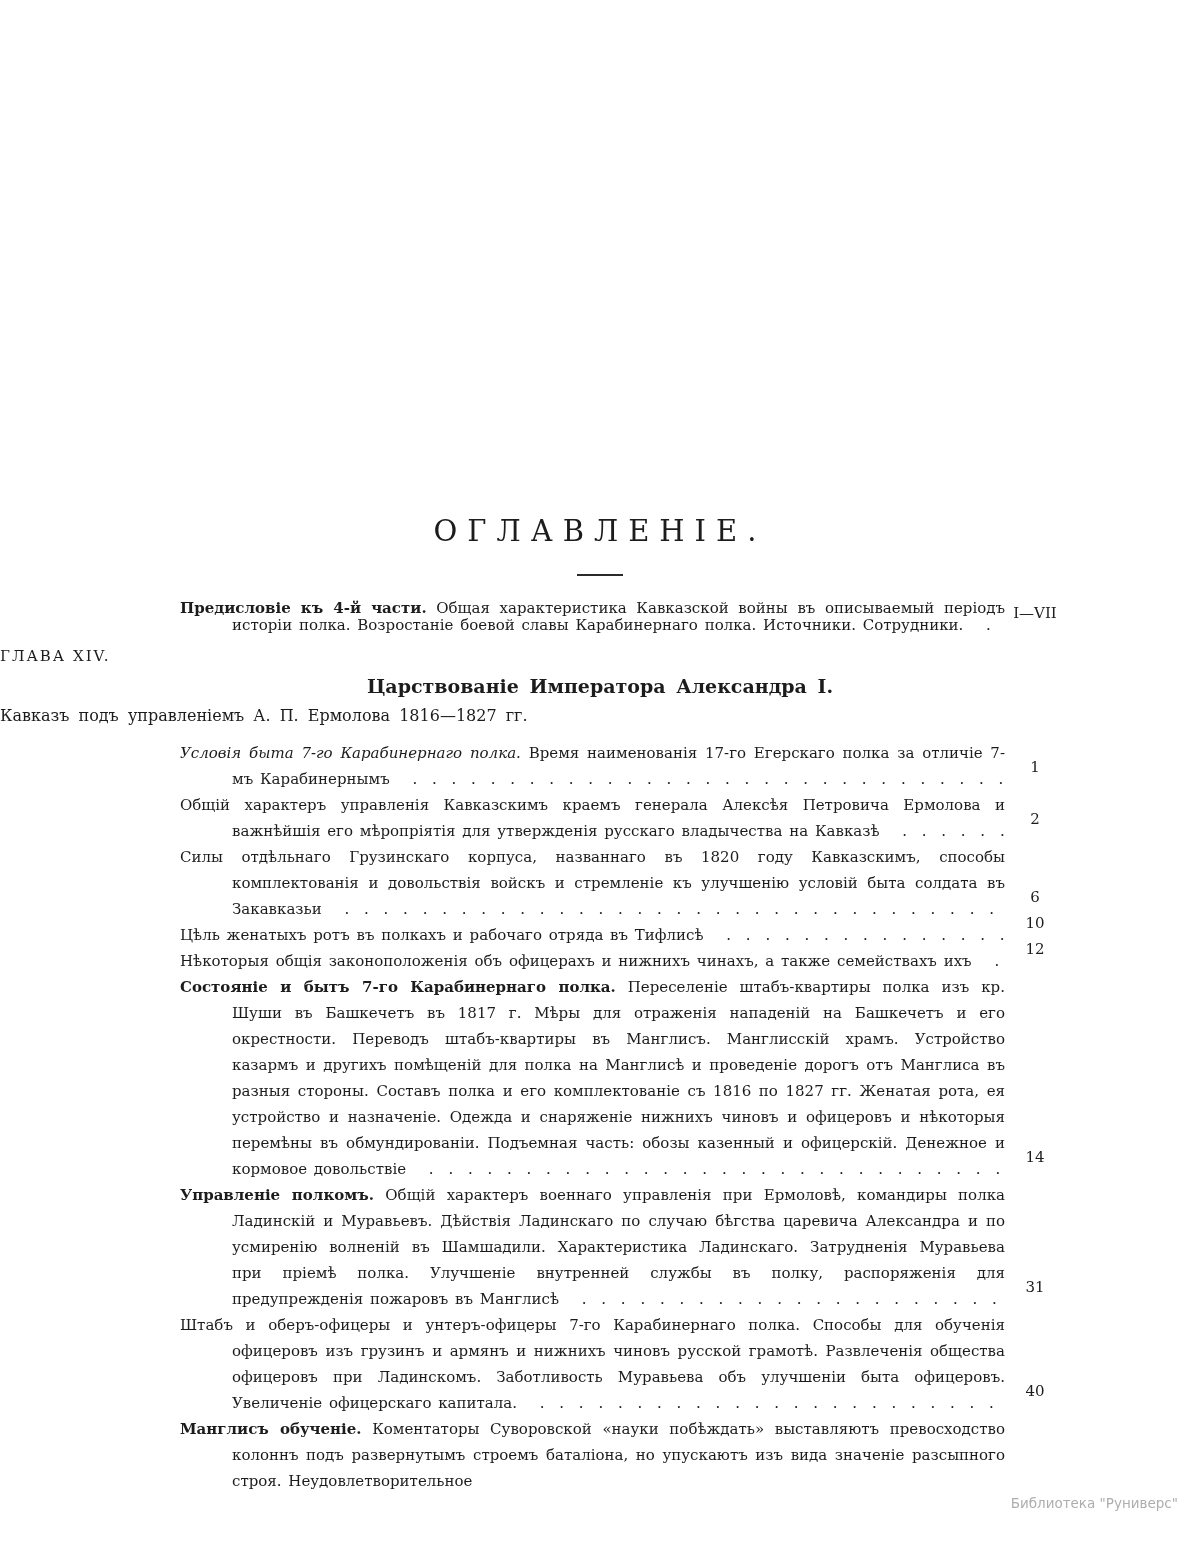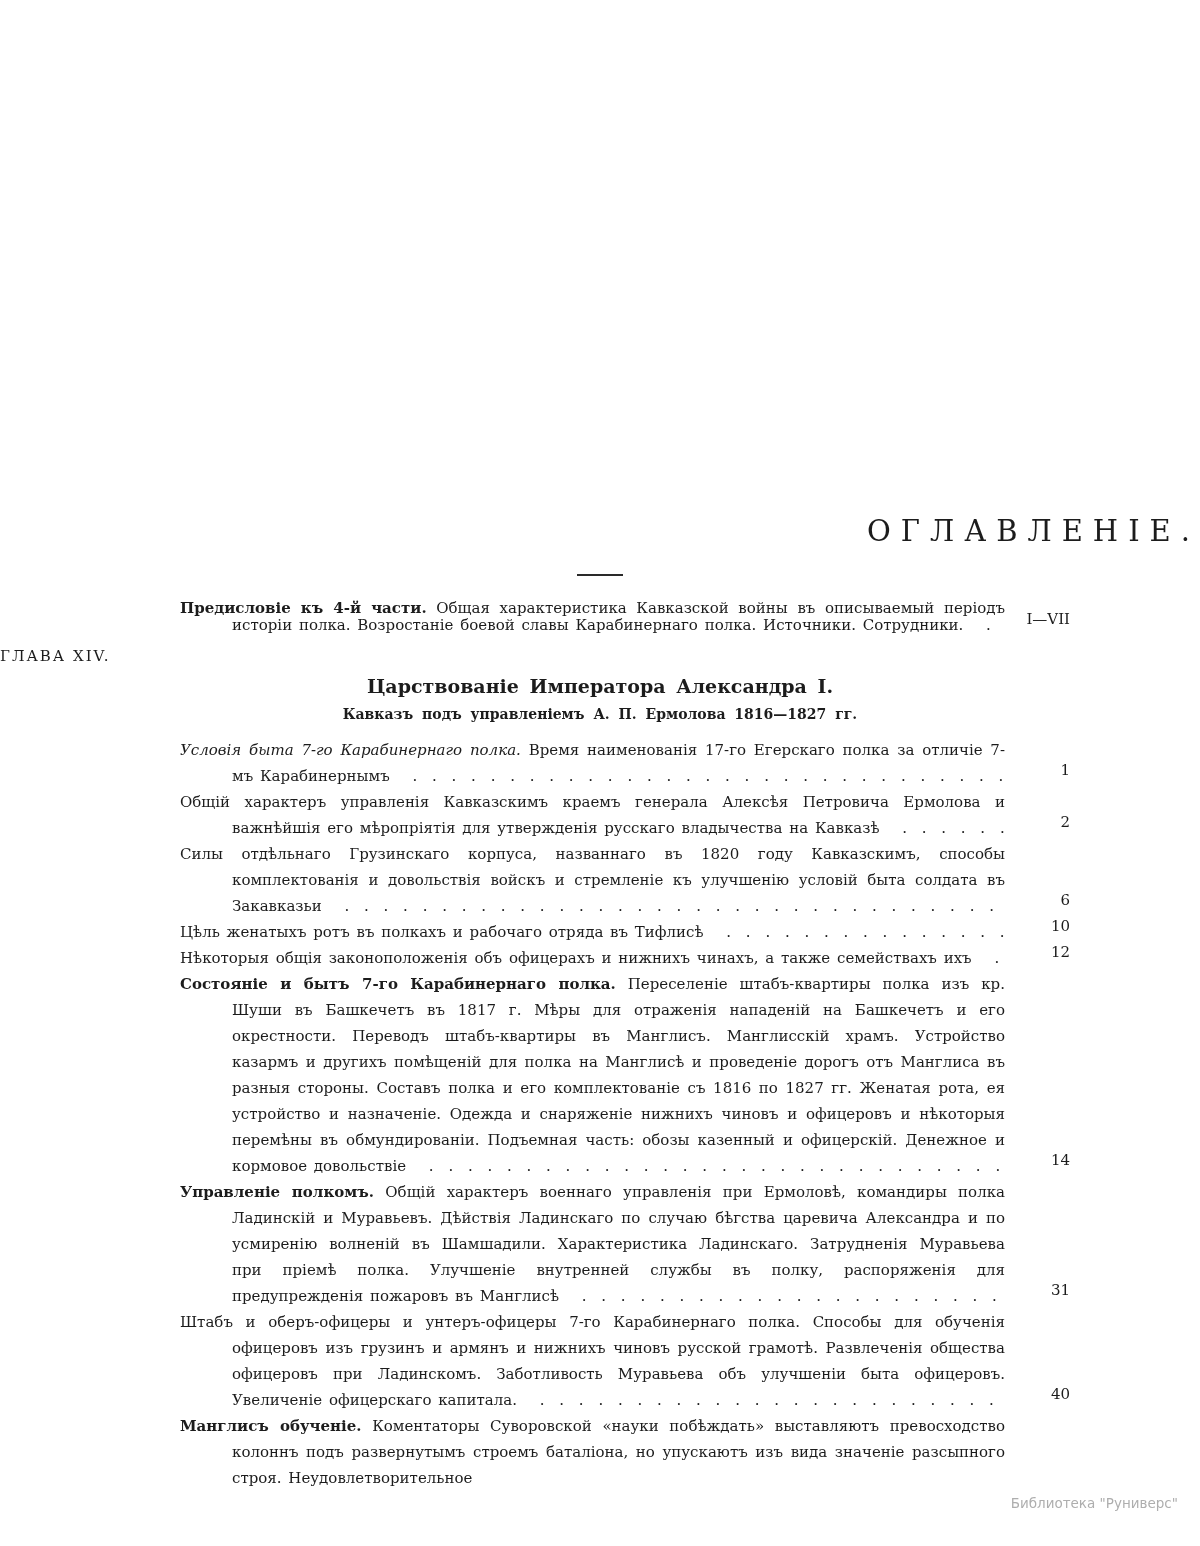--- a/index.html
+++ b/index.html
@@ -7,21 +7,21 @@
     position:relative;
     width:1200px;height:1546px;
     background:#ffffff;
     margin:0 auto;
     overflow:hidden;
     font-family:"DejaVu Serif","Liberation Serif",serif;
     color:#1c1c1c;
   }
   .doc-title{
     padding-top:514px;
-    text-align:right;
+    text-align:center;
     font-size:29px;
     letter-spacing:10px;
     font-weight:400;
     white-space:nowrap;
   }
   .divider{
     width:46px;height:0;
     border:none;
     border-top:2px solid #2a2a2a;
     margin:26px auto 24px auto;
@@ -45,23 +45,23 @@
   .entry .lead.bold{font-weight:bold;}
   .entry .lead.italic{font-style:italic;}
   .leader{
     word-spacing:10px;
     margin-left:8px;
     white-space:normal;
   }
   .pagenum{
     position:absolute;
     right:-35px;
-    bottom:6px;
+    bottom:12px;
     width:70px;
-    text-align:right;
+    text-align:center;
     text-indent:0;
   }
   .part-heading{
     text-align:center;
     margin-top:36px;
     font-size:20px;
     letter-spacing:3px;
     white-space:nowrap;
   }
   .chapter-heading{
@@ -70,24 +70,24 @@
     letter-spacing:2px;
   }
   .chapter-title{
     text-align:center;
     margin-top:10px;
     font-size:19px;
     font-weight:bold;
     word-spacing:4px;
   }
   .chapter-subtitle{
-    text-align:center;
+    text-align:left;
     margin-top:9px;
-    font-size:14px;
-    font-weight:bold;
+    font-size:16px;
+    font-weight:normal;
     word-spacing:4px;
   }
   #toc-entries{margin-top:15px;}
   .watermark{
     position:absolute;
     right:22px;
     top:1495px;
     font-family:"DejaVu Sans","Liberation Sans",sans-serif;
     font-size:13.5px;
     color:#aeaeae;

